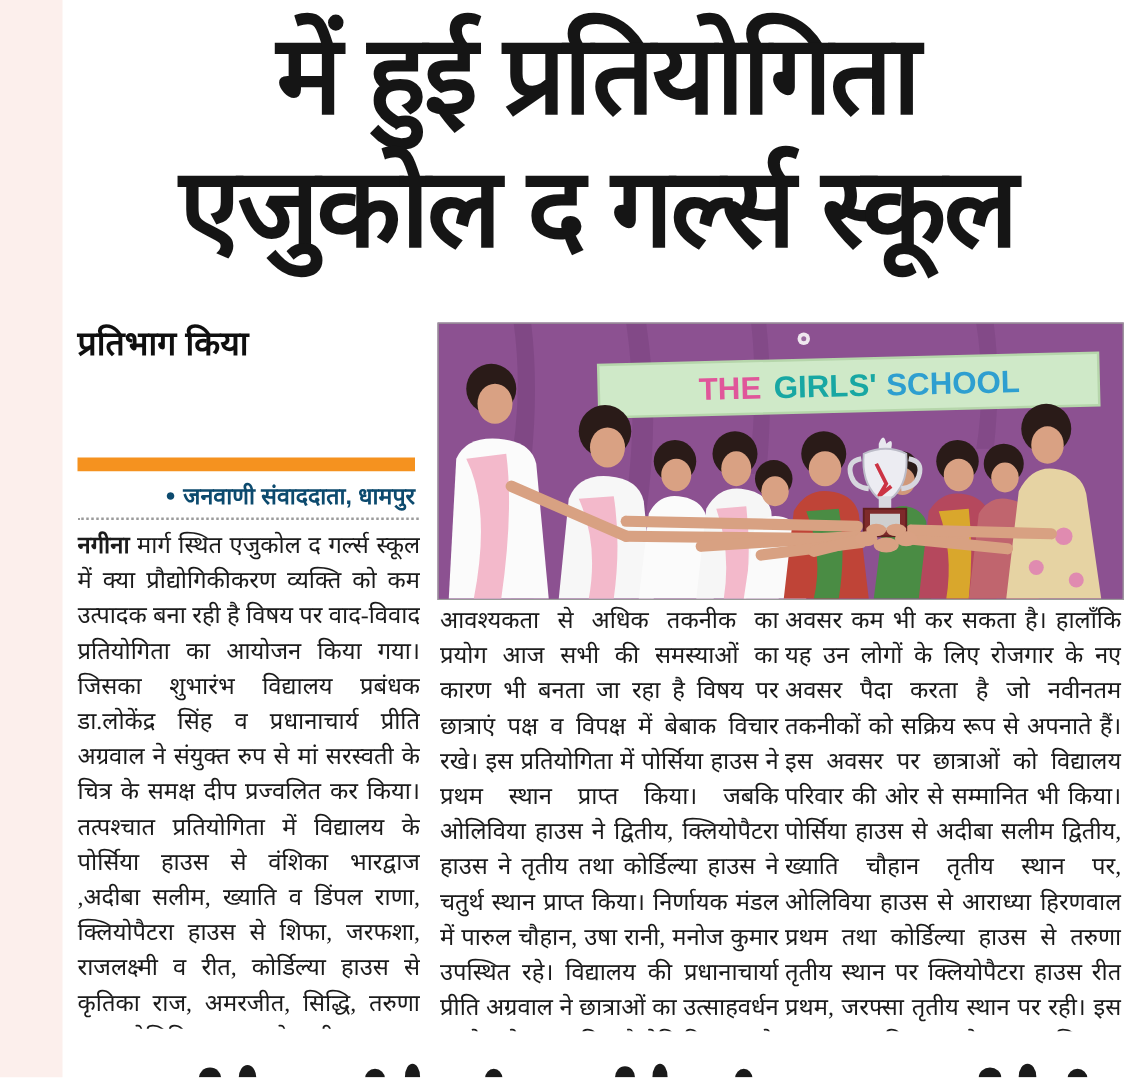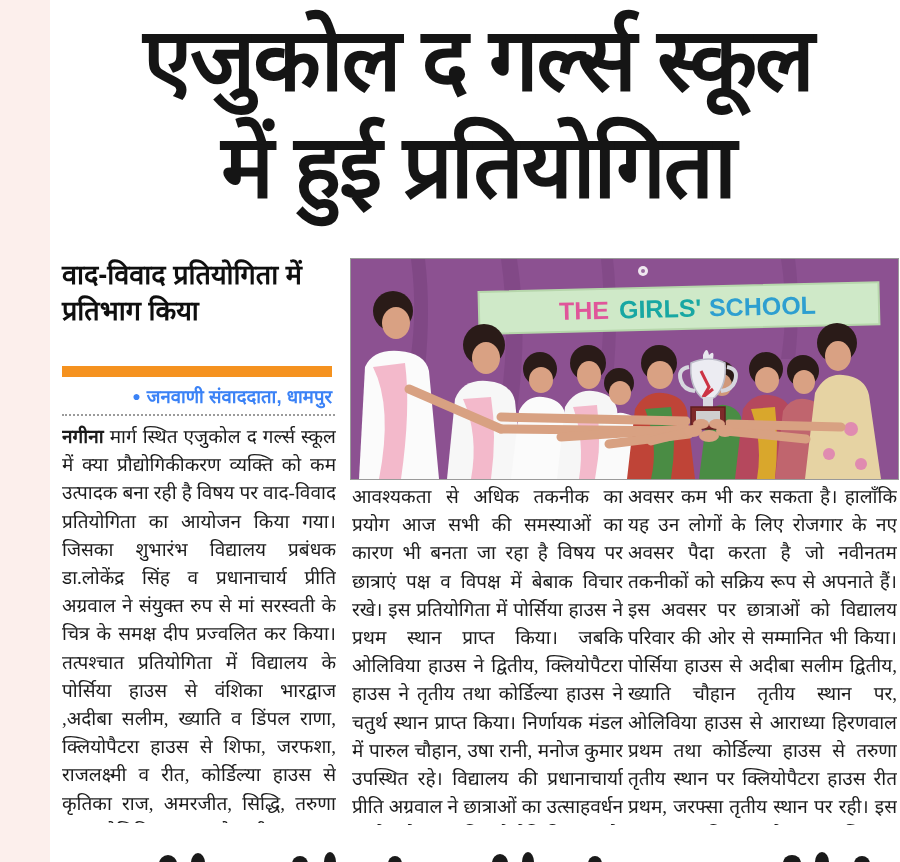--- a/index.html
+++ b/index.html
@@ -26,21 +26,21 @@
     font-family: "Liberation Sans", sans-serif;
     font-weight: 700; font-size: 27px; line-height: 1.33; color: #0f0f0f;
   }
   .orange-bar {
     position: absolute; left: 62px; top: 366px; width: 270px; height: 11px;
     background: #f5921f;
   }
   .byline {
     position: absolute; left: 62px; top: 383px; width: 270px;
     text-align: right; font-family: "Liberation Sans", sans-serif;
-    font-weight: 700; font-size: 18.5px; color: #3b82f6;
+    font-weight: 700; font-size: 18.5px; color: #0c4a6e;
   }
   .byline .dot { font-size: 14px; position: relative; top: -2px; margin-right: 6px; }
   .dotted-rule {
     position: absolute; left: 62px; top: 414px; width: 273px; height: 0;
     border-top: 2px dotted #9b9b9b;
   }
   .bodycol {
     position: absolute; color: #1b1b1b;
     font-size: 19px; line-height: 28.2px; text-align: justify;
     overflow: hidden;
@@ -59,26 +59,25 @@
     overflow: hidden;
   }
 </style>
 </head>
 <body>
 <div class="canvas">
 
   <div class="edge-strip"></div>
 
   <div class="headline">
+    <div class="hl-line">में हुई प्रतियोगिता</div>
     <div class="hl-line">एजुकोल द गर्ल्स स्कूल</div>
-    <div class="hl-line">में हुई प्रतियोगिता</div>
   </div>
 
   <div class="subheadline">
-    <div>वाद-विवाद प्रतियोगिता में</div>
     <div>प्रतिभाग किया</div>
   </div>
 
   <div class="orange-bar"></div>
 
   <div class="byline">
     <span class="dot">●</span><span>जनवाणी संवाददाता, धामपुर</span>
   </div>
 
   <div class="dotted-rule"></div>

